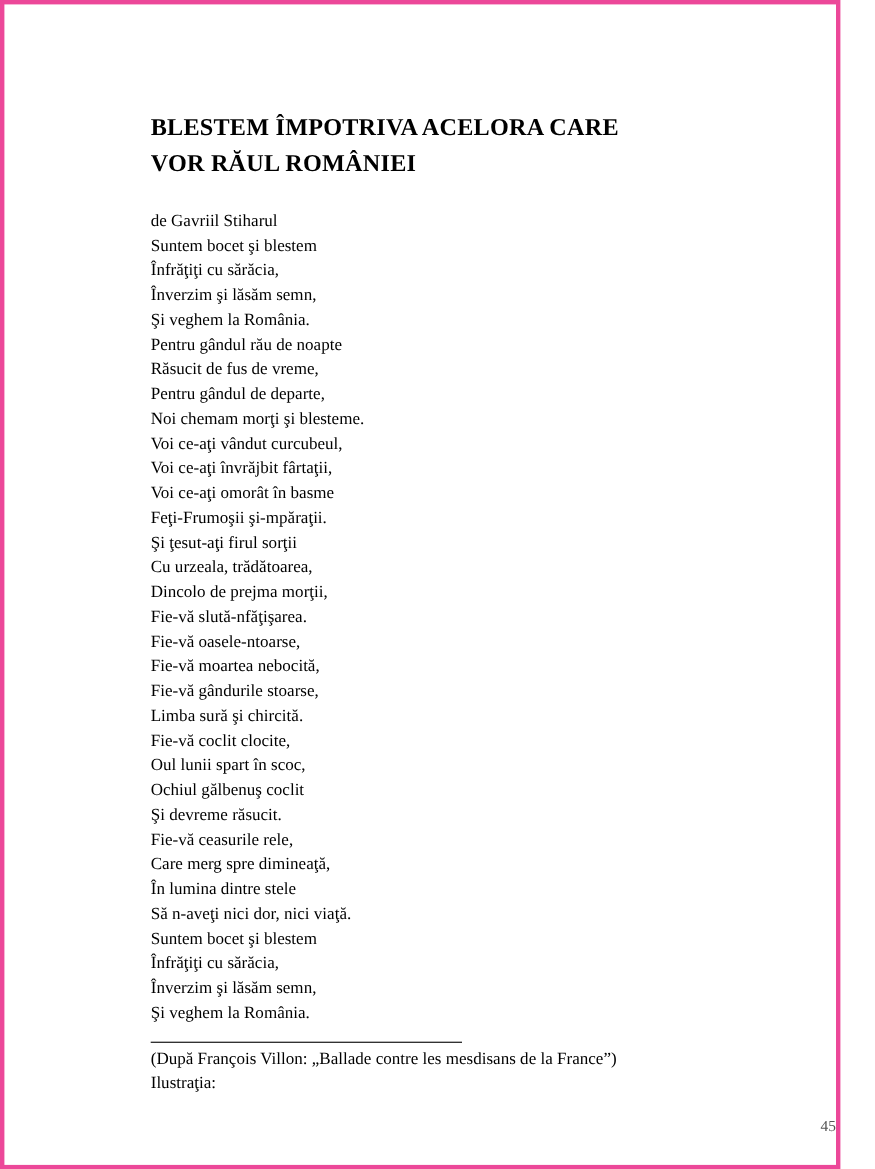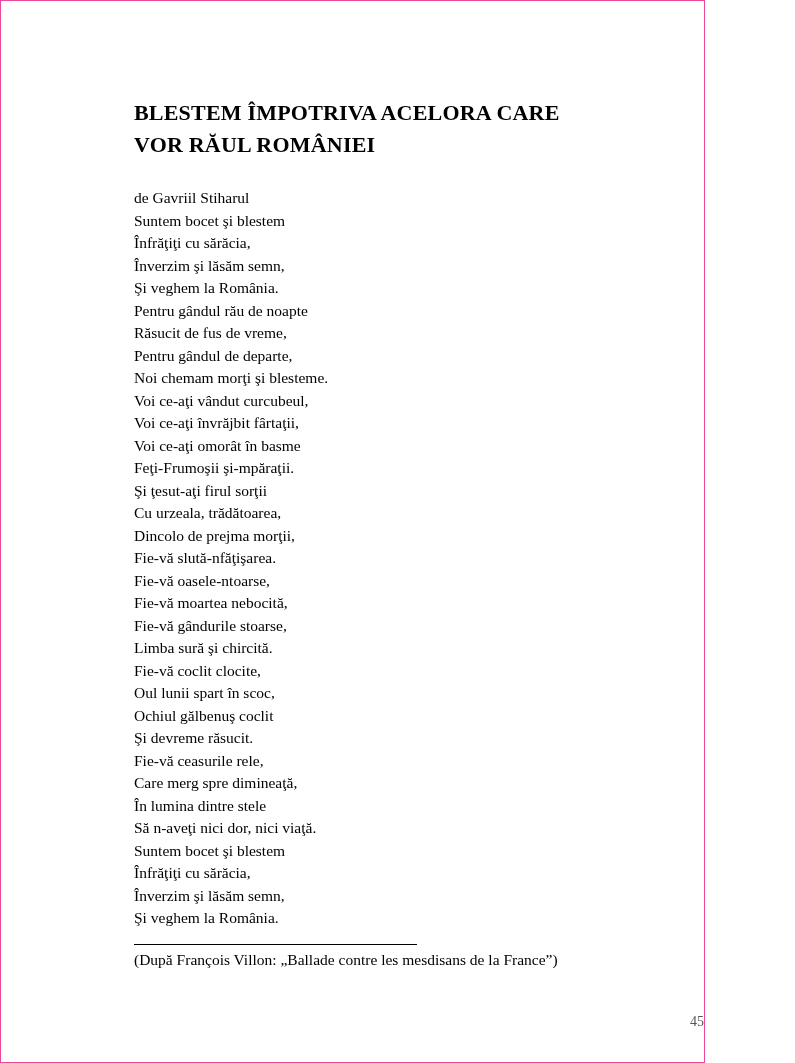--- a/index.html
+++ b/index.html
@@ -2,25 +2,25 @@
 <html><head>
 <meta charset="utf-8">
 <style>
   html, body {
     margin: 0;
     padding: 0;
     background: #ffffff;
   }
   .page {
     position: relative;
-    width: 705px;
+    width: 764px;
     height: 1063px;
     background: #ffffff;
     box-sizing: border-box;
-    border: 1px solid #ec4899;
+    border: 4px solid #ec4899;
     font-family: "Liberation Serif", "DejaVu Serif", serif;
     color: #000000;
     overflow: hidden;
   }
   .content {
     position: absolute;
     left: 133px;
     top: 96px;
     width: 530px;
   }
@@ -108,17 +108,18 @@
         <div class="poem-line">Suntem bocet şi blestem</div>
         <div class="poem-line">Înfrăţiţi cu sărăcia,</div>
         <div class="poem-line">Înverzim şi lăsăm semn,</div>
         <div class="poem-line">Şi veghem la România.</div>
       </div>
 
     <hr class="separator-rule">
 
     <div class="footnote-line">(După François Villon: „Ballade contre les mesdisans de la France”)</div>
 
+    <div class="illustration-line">Ilustraţia:</div>
 
   </div>
 
   <div class="page-number">45</div>
 </div>
 
 </body></html>

